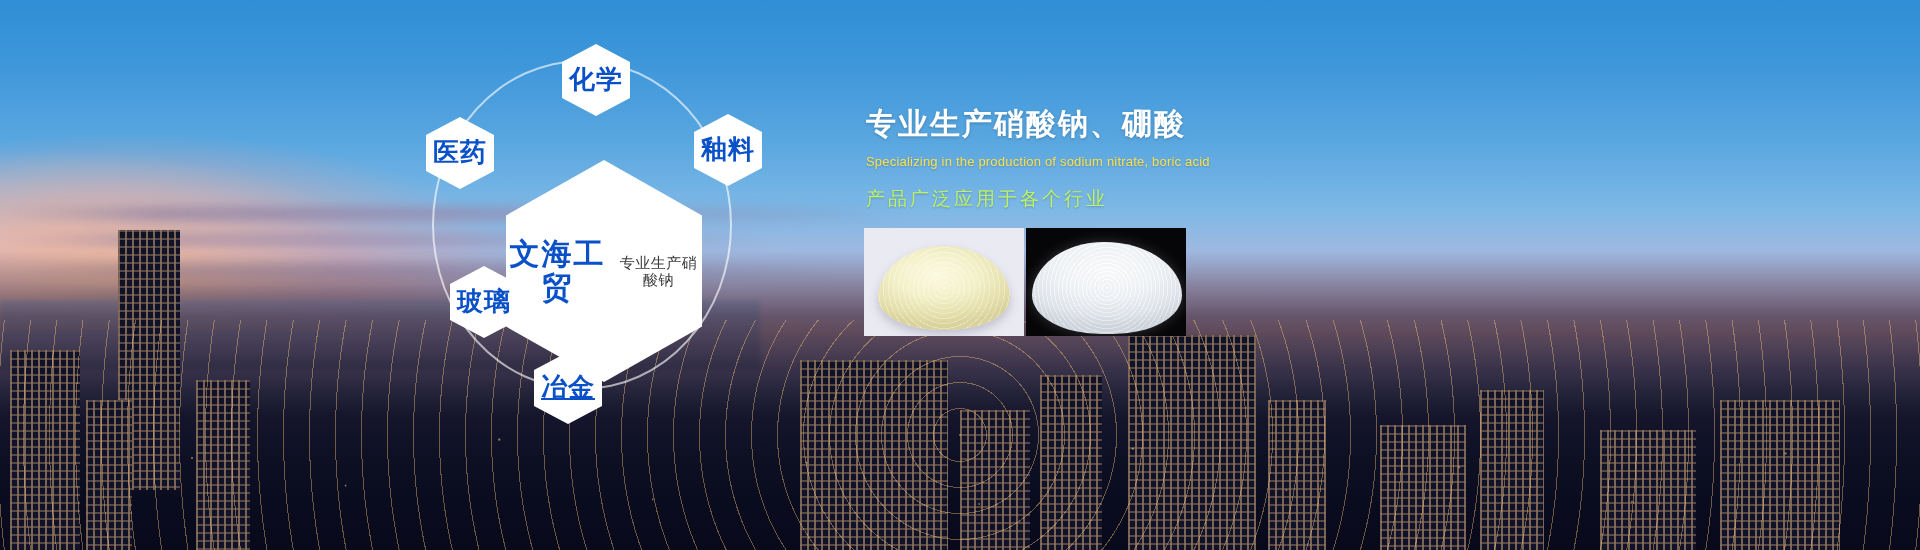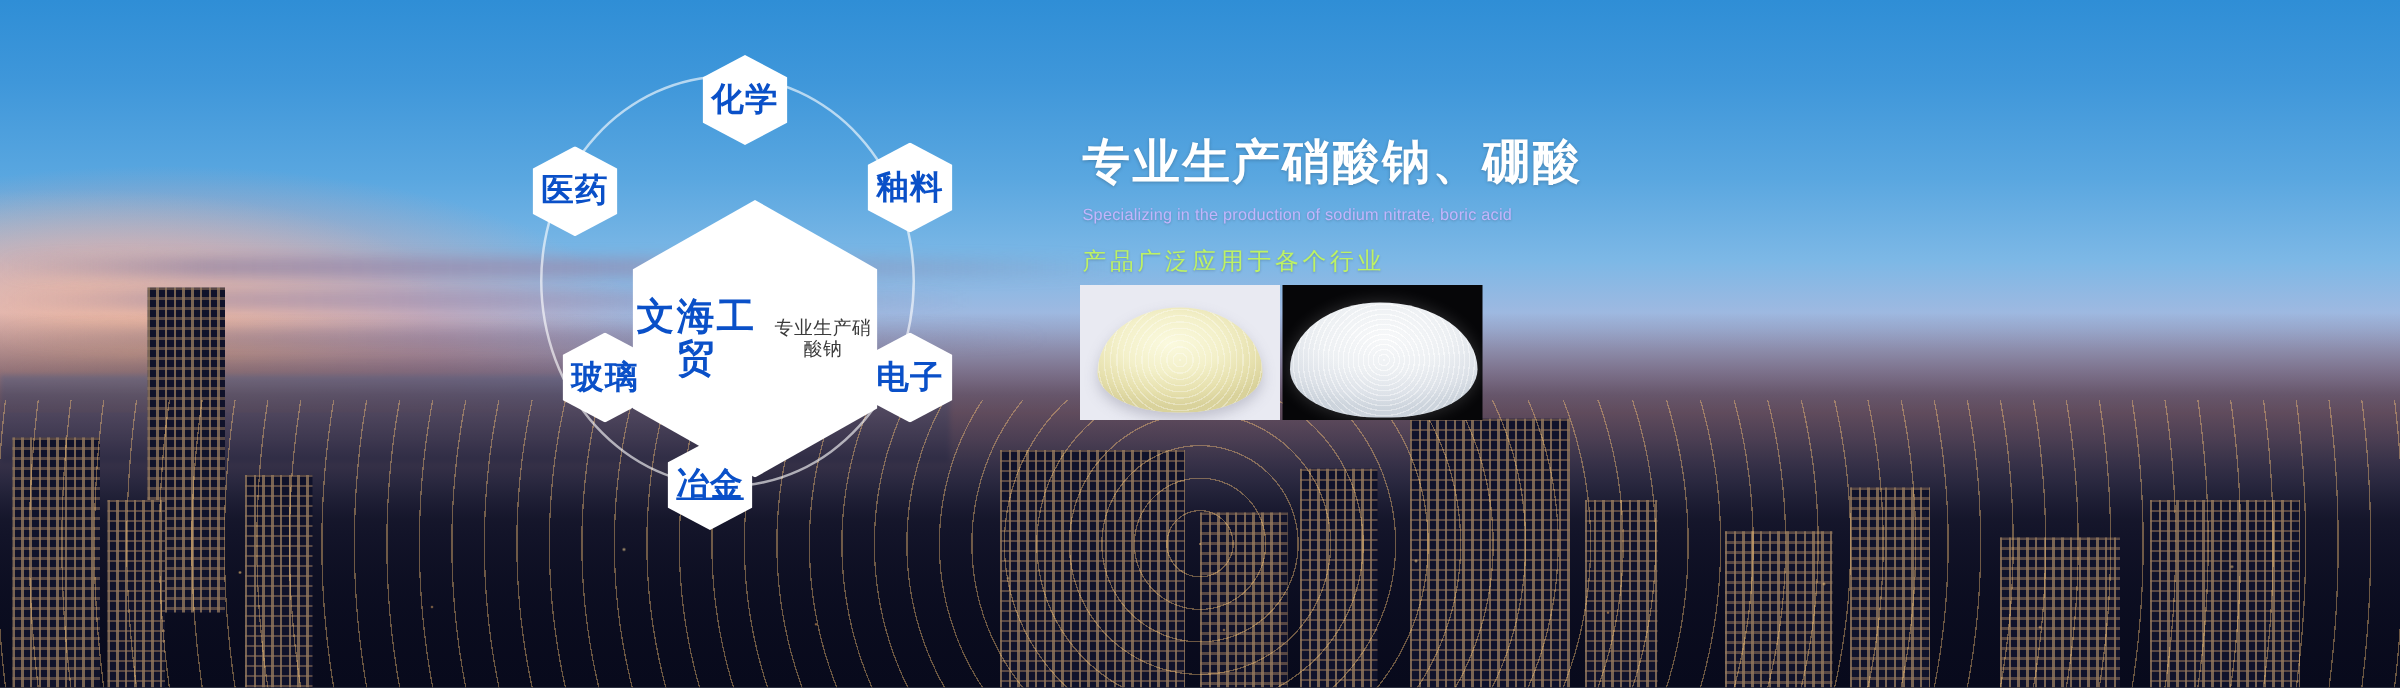--- a/index.html
+++ b/index.html
@@ -96,25 +96,25 @@
   .hx-chem  { left:562px; top:44px; }
   .hx-glaze { left:694px; top:114px; }
   .hx-elec  { left:694px; top:266px; }
   .hx-metal { left:534px; top:352px;text-decoration:underline; }
   .hx-glass { left:450px; top:266px; }
   .hx-med   { left:426px; top:117px; }
 
   
   .copy { position:absolute; left:866px; top:104px; width:700px; }
   .copy .h1 {
-    font-size:38px; font-weight:bold; color:#ffffff; letter-spacing:2px;
+    font-size:30px; font-weight:bold; color:#ffffff; letter-spacing:2px;
     text-shadow:0 1px 3px rgba(0,0,0,.22); white-space:nowrap;
   }
   .copy .h2 {
-    margin-top:9px; font-size:13px; color:#c4b5fd; letter-spacing:.2px;
+    margin-top:9px; font-size:13px; color:#fde047; letter-spacing:.2px;
     text-shadow:0 1px 2px rgba(0,0,0,.2); white-space:nowrap;
   }
   .copy .h3 {
     margin-top:17px; font-family:"Liberation Serif", serif;
     font-size:19px; color:#bef264; letter-spacing:3px;
     text-shadow:0 1px 2px rgba(0,0,0,.22); white-space:nowrap;
   }
 
   
   .photo { position:absolute; top:228px; width:160px; height:108px; overflow:hidden; }
@@ -179,21 +179,20 @@
   <div class="hexgroup">
     <div class="ring"></div>
 
     <div class="hex hex-center">
       <div class="ctitle">文海工贸</div>
       <div class="csub">专业生产硝酸钠</div>
     </div>
 
     <div class="hex hex-small hx-chem">化学</div>
     <div class="hex hex-small hx-glaze">釉料</div>
-    <div class="hex hex-small hx-elec">电子</div>
     <div class="hex hex-small hx-metal">冶金</div>
     <div class="hex hex-small hx-glass">玻璃</div>
     <div class="hex hex-small hx-med">医药</div>
   </div>
 
   <div class="copy">
     <div class="h1">专业生产硝酸钠、硼酸</div>
     <div class="h2">Specializing in the production of sodium nitrate, boric acid</div>
     <div class="h3">产品广泛应用于各个行业</div>
   </div>

